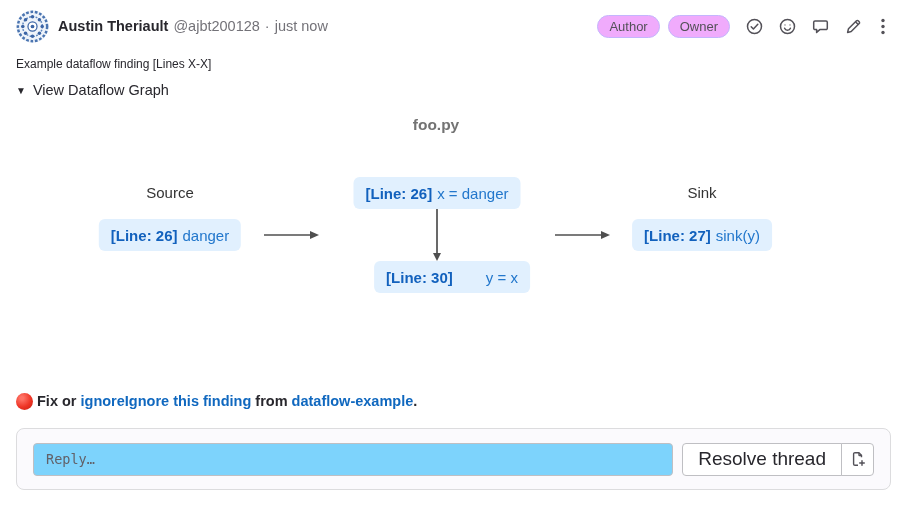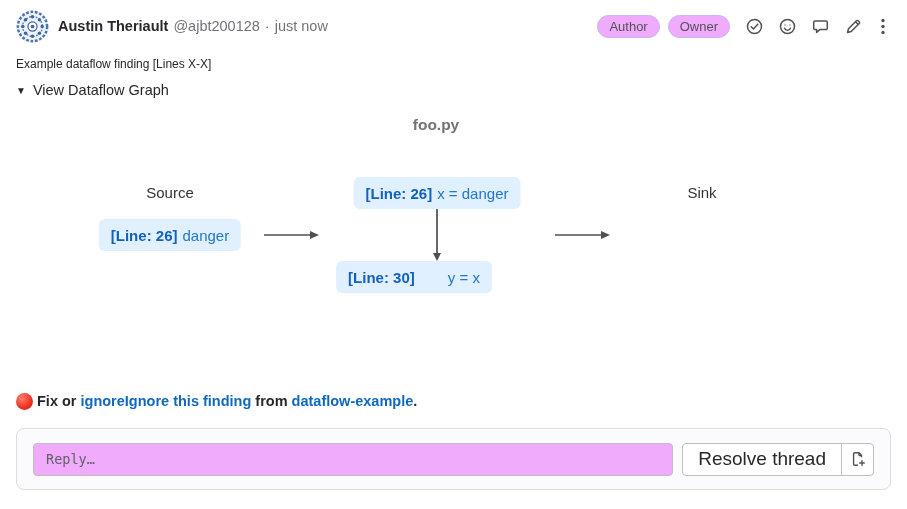--- a/index.html
+++ b/index.html
@@ -33,21 +33,21 @@
   .g-arrow { position: absolute; }
 
   
   .status { position: absolute; top: 392px; left: 16px; right: 16px; display: flex; align-items: center; font-size: 14.5px; font-weight: bold; line-height: 19px; }
   .status span { white-space: pre-wrap; }
   .red-circle { width: 17px; height: 17px; border-radius: 50%; flex: 0 0 auto; margin-right: 4px; background: radial-gradient(circle at 35% 30%, #ff7265 10%, #ee3526 55%, #c51e0f 100%); }
   .status a { color: #1068bf; text-decoration: none; cursor: pointer; }
 
   
   .reply-box { position: absolute; top: 428px; left: 16px; width: 875px; height: 62px; background: #fbfafd; border: 1px solid #dcdcde; border-radius: 8px; display: flex; align-items: center; padding: 0 16px; }
-  .reply-input { flex: 1; height: 33px; border: 1px solid #bfbfc3; border-radius: 4px; background: #f0abfc; padding: 0 12px; font-family: "DejaVu Sans Mono", monospace; font-size: 13.5px; color: #28272d; }
+  .reply-input { flex: 1; height: 33px; border: 1px solid #bfbfc3; border-radius: 4px; background: #7dd3fc; padding: 0 12px; font-family: "DejaVu Sans Mono", monospace; font-size: 13.5px; color: #28272d; }
   .reply-input::placeholder { color: #626168; opacity: 1; }
   .btn-group { display: flex; margin-left: 9px; }
   .btn { height: 33px; background: #fff; border: 1px solid #bfbfc3; font-family: inherit; font-size: 19px; color: #28272d; cursor: pointer; display: inline-flex; align-items: center; justify-content: center; text-align: right; }
   .btn-resolve { padding: 0 15px; border-radius: 4px 0 0 4px; }
   .btn-issue { width: 33px; border-radius: 0 4px 4px 0; margin-left: -1px; color: #535158; }
 </style>
 </head>
 <body>
 
 <div class="page">
@@ -126,21 +126,25 @@
     <div class="g-abs g-label" style="left:702px; top:79px;">Sink</div>
 
     <div class="g-abs g-node" style="left:437px; top:72px;">
       <span class="n-line">[Line: 26]</span>
       <span class="n-code">x = danger</span>
     </div>
     <div class="g-abs g-node" style="left:170px; top:114px;">
       <span class="n-line">[Line: 26]</span>
       <span class="n-code">danger</span>
     </div>
-    <div class="g-abs g-node" style="left:414px; top:156px;gap:28px;">
+    <div class="g-abs g-node" style="left:702px; top:114px;">
+      <span class="n-line">[Line: 27]</span>
+      <span class="n-code">sink(y)</span>
+    </div>
+    <div class="g-abs g-node" style="left:452px; top:156px;gap:28px;">
       <span class="n-line">[Line: 30]</span>
       <span class="n-code">y = x</span>
     </div>
 
     <svg class="g-arrow" style="left:264px; top:124px;" width="56" height="12">
       <line x1="0" y1="6" x2="46" y2="6" stroke="#4f4f4f" stroke-width="1.7"></line>
       <polygon points="46,2 46,10 55,6" fill="#4f4f4f"></polygon>
     </svg>
     <svg class="g-arrow" style="left:431px; top:104px;" width="12" height="53">
       <line x1="6" y1="0" x2="6" y2="44" stroke="#4f4f4f" stroke-width="1.7"></line>

